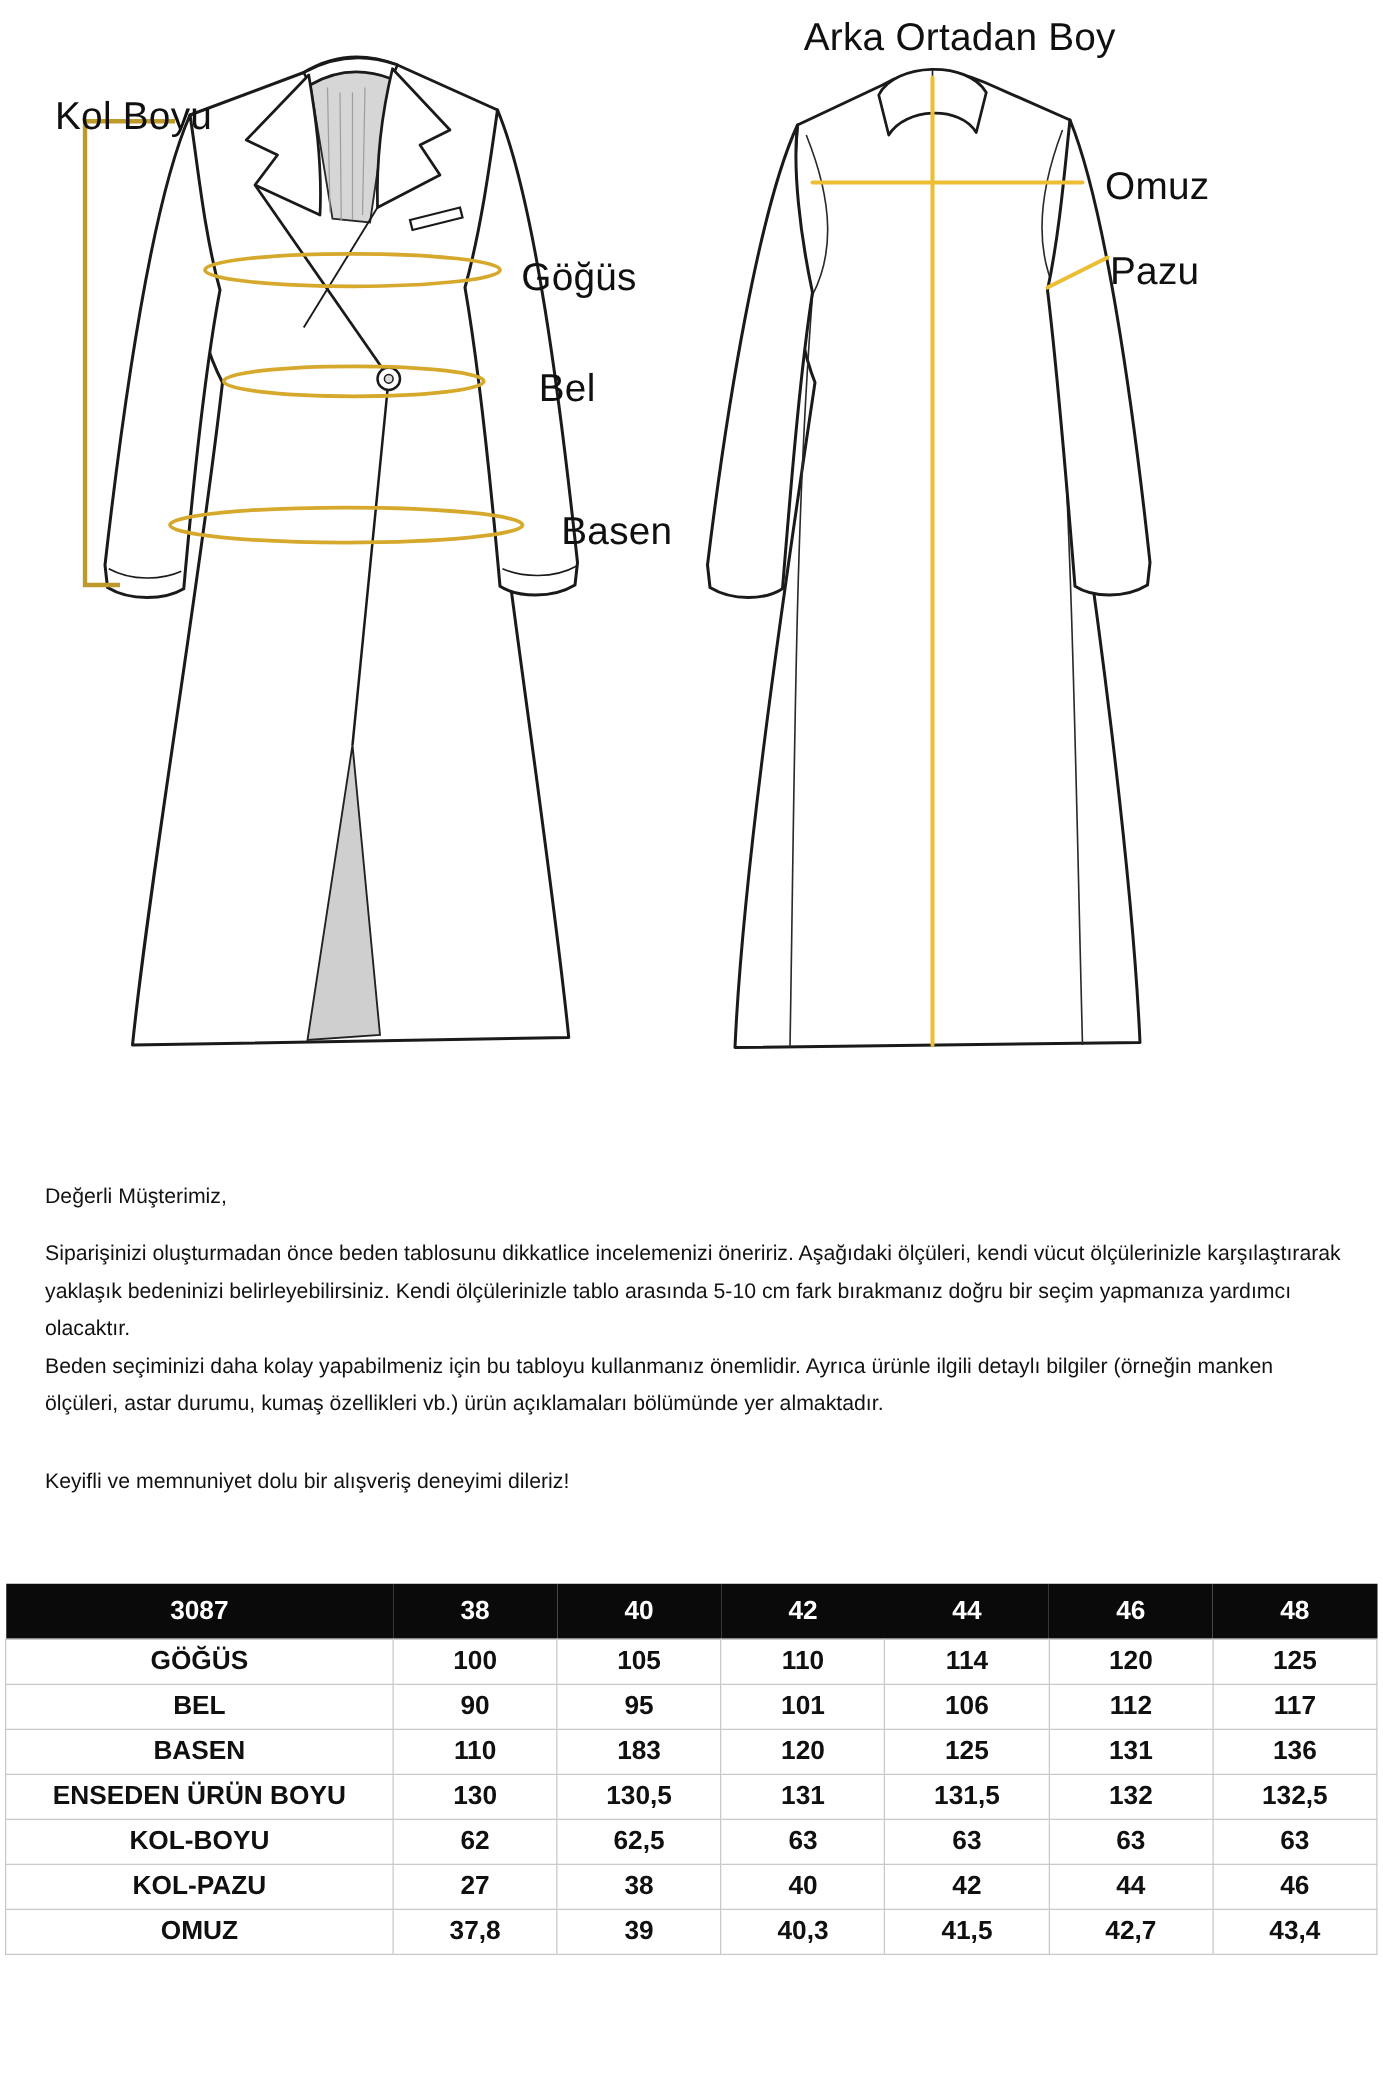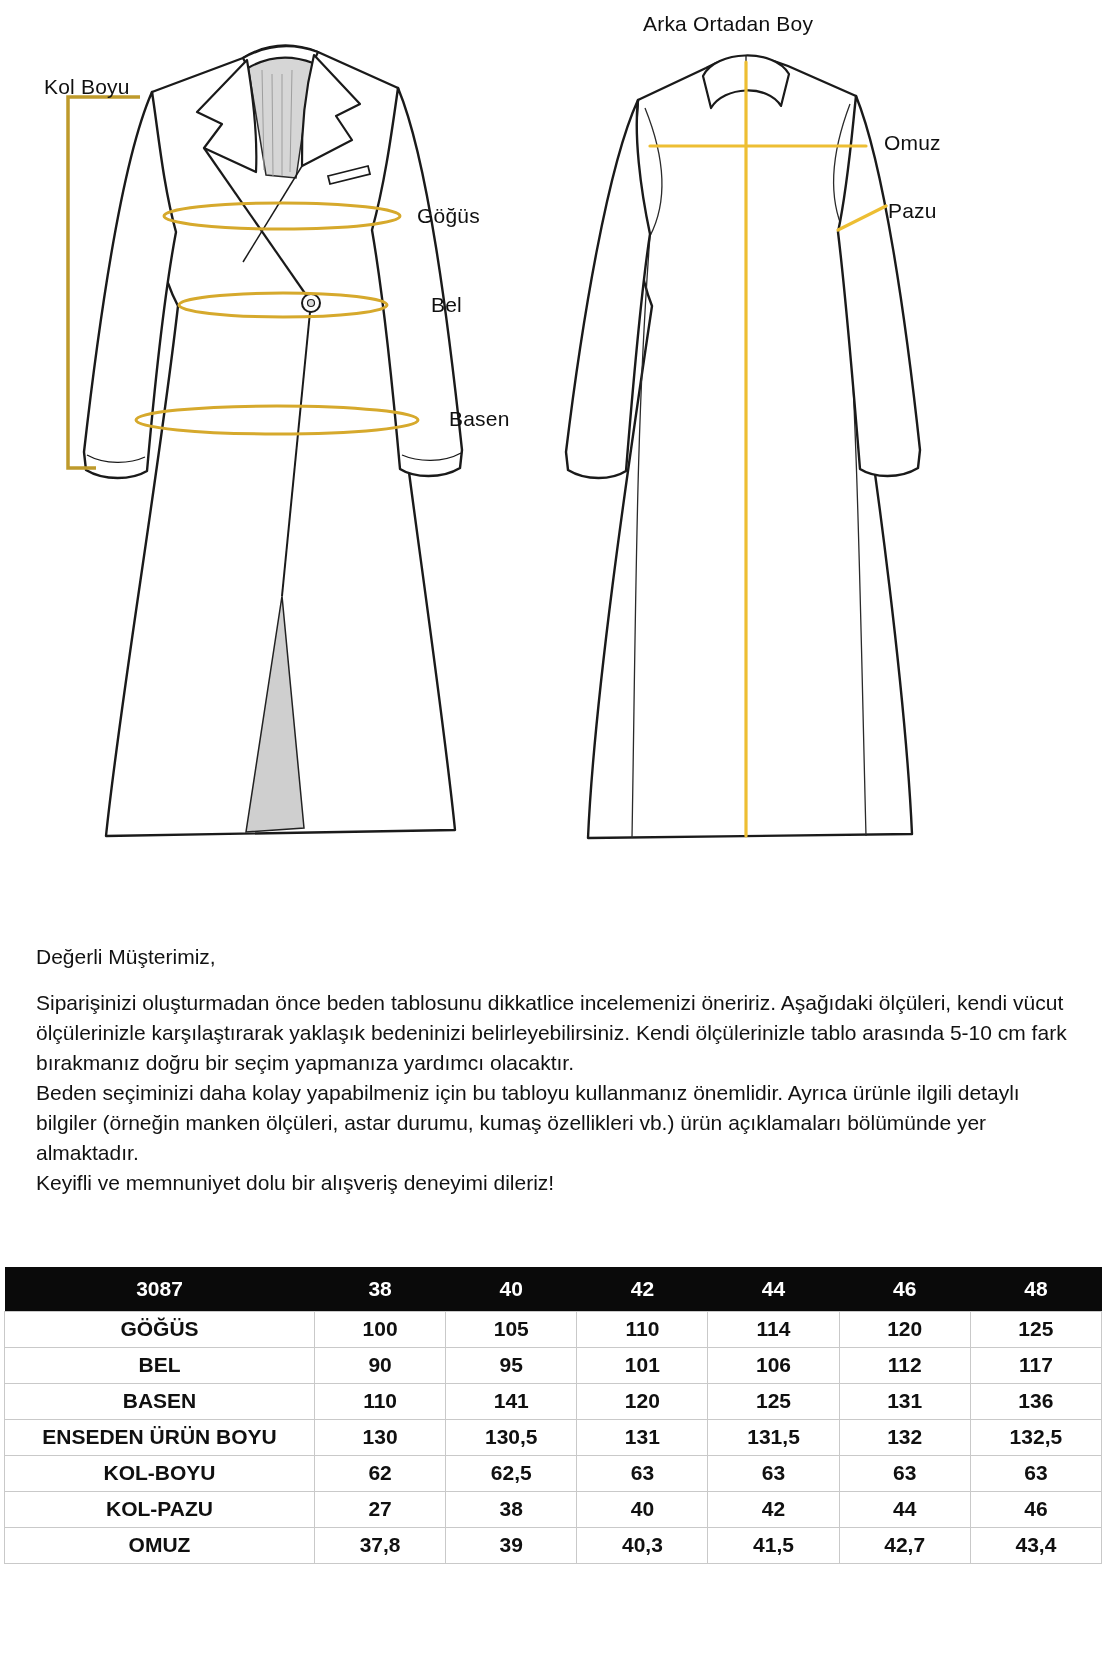--- a/index.html
+++ b/index.html
@@ -15,38 +15,38 @@
     width:1106px; height:1659px;
     font-family:"Liberation Sans","DejaVu Sans",sans-serif;
     color:#141414;
   }
   .page { position:relative; width:1106px; height:1659px; background:#fff; overflow:hidden; }
 
   
   .diagram { position:absolute; top:0; left:0; width:1106px; height:932px; }
   .diagram svg { position:absolute; top:0; left:0; }
   .dlabel {
-    position:absolute; font-size:21px; color:#101010;
+    position:absolute; font-size:31px; color:#101010;
     white-space:nowrap; letter-spacing:.2px;
   }
   .lbl-kol-boyu  { left:44px;  top:60px;margin-top:15px;  }
   .lbl-arka      { left:643px; top:12px;  }
   .lbl-gogus     { left:417px; top:204px; }
   .lbl-bel       { left:431px; top:293px; }
   .lbl-basen     { left:449px; top:407px; }
   .lbl-omuz      { left:884px; top:131px; }
   .lbl-pazu      { left:888px; top:199px; }
 
   
   .info {
     position:absolute; left:36px; top:942px; width:1044px;
-    font-size:21px; line-height:30px; color:#121212;
+    font-size:17px; line-height:30px; color:#121212;
   }
   .info .greeting { margin-bottom:16px; }
-  .info .closing  { }
+  .info .closing  { margin-top:32px; }
 
   
   .size-table {
     position:absolute; left:4px; top:1267px; width:1098px;
     border-collapse:collapse; table-layout:fixed;
     font-size:21px; font-weight:bold; text-align:center;
   }
   .size-table col.label-col { width:310px; }
   .size-table thead th {
     background:var(--th-bg); color:var(--th-fg);
@@ -185,21 +185,21 @@
           <td>90</td>
           <td>95</td>
           <td>101</td>
           <td>106</td>
           <td>112</td>
           <td>117</td>
         </tr>
         <tr>
           <td>BASEN</td>
           <td>110</td>
-          <td>141</td>
+          <td>183</td>
           <td>120</td>
           <td>125</td>
           <td>131</td>
           <td>136</td>
         </tr>
         <tr>
           <td>ENSEDEN ÜRÜN BOYU</td>
           <td>130</td>
           <td>130,5</td>
           <td>131</td>

